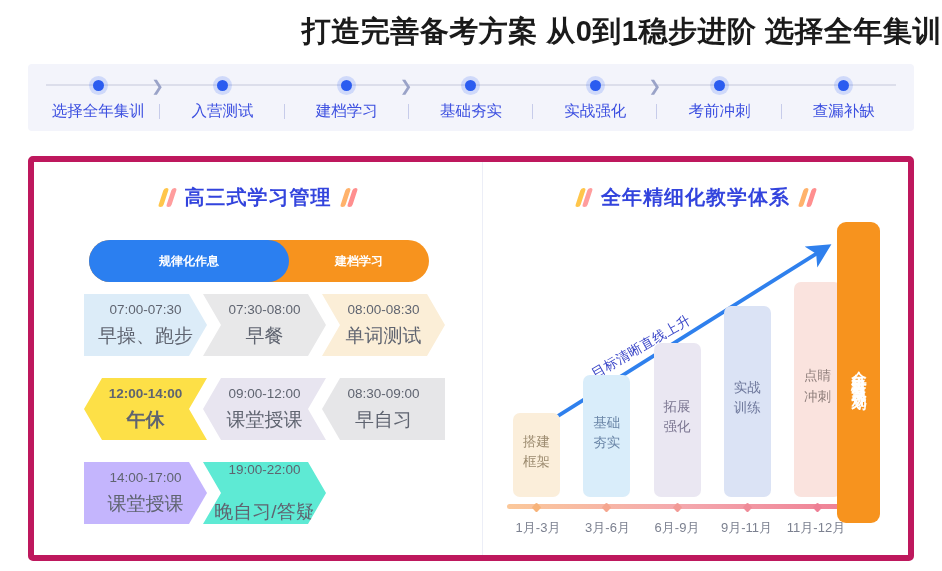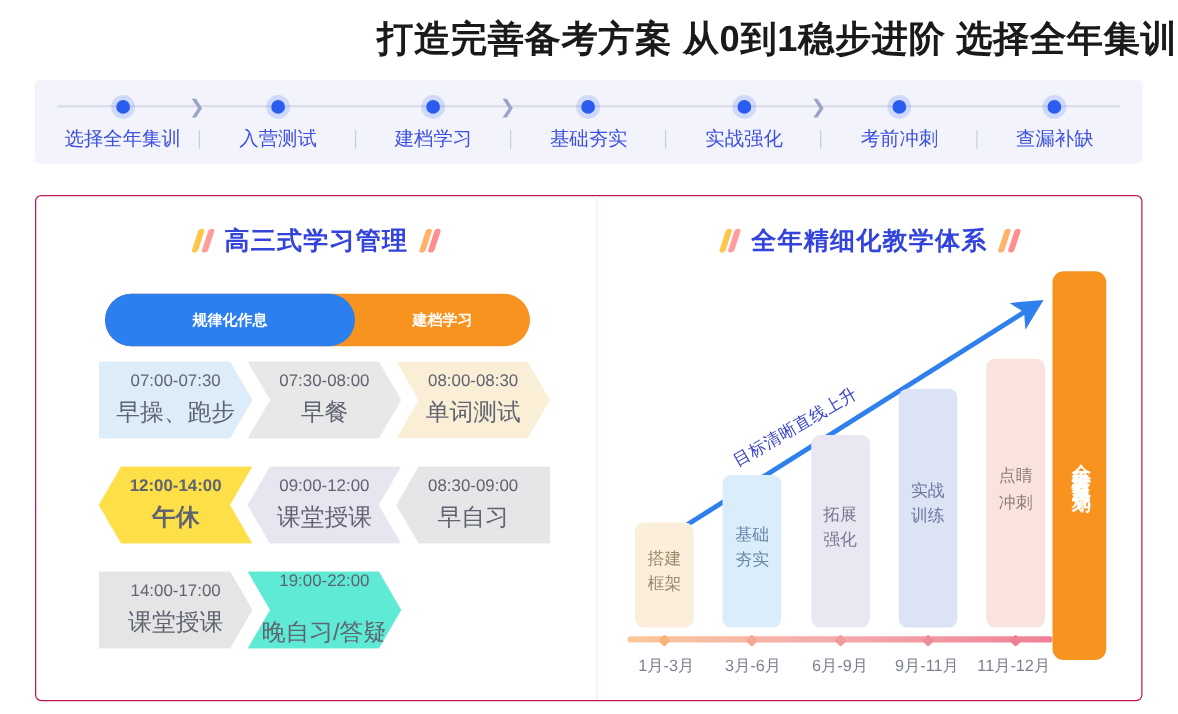--- a/index.html
+++ b/index.html
@@ -64,21 +64,21 @@
     font-size: 15.5px; color: #3c4fe0; white-space: nowrap;
   }
   .label-cell:not(:last-child)::after {
     content: ""; position: absolute; right: 0; top: 3px;
     width: 1px; height: 15px; background: #c7ccea;
   }
 
   
   .panels {
     position: absolute; left: 28px; right: 28px; top: 156px; bottom: 10px;
-    border: 1px solid #be185d;
+    border: 6px solid #be185d;
     border-radius: 5px;
     display: flex;
     background: #fff;
   }
   .panel { position: relative; }
   .panel-left { width: 449px; border-right: 1px solid #eceef7; }
   .panel-right { flex: 1; }
 
   .panel-title {
     display: flex; align-items: center; justify-content: center;
@@ -313,21 +313,21 @@
             <div class="cell left" style="background: rgb(232, 229, 240); color: rgb(95, 100, 112);">
               <span>09:00-12:00</span>
               <span class="t2">课堂授课</span>
             </div>
             <div class="cell left last" style="background: rgb(230, 230, 232); color: rgb(95, 100, 112);">
               <span>08:30-09:00</span>
               <span class="t2">早自习</span>
             </div>
           </div>
           <div class="sched-row">
-            <div class="cell right first" style="background: #e5e5e5; color: rgb(95, 100, 112);">
+            <div class="cell right first" style="background: #c4b5fd; color: rgb(95, 100, 112);">
               <span>14:00-17:00</span>
               <span class="t2">课堂授课</span>
             </div>
             <div class="cell right" style="background: #5eead4; color: rgb(95, 100, 112); gap: 16px;">
               <span>19:00-22:00</span>
               <span class="t2">晚自习/答疑</span>
             </div>
           </div>
         </div>
     </div>

